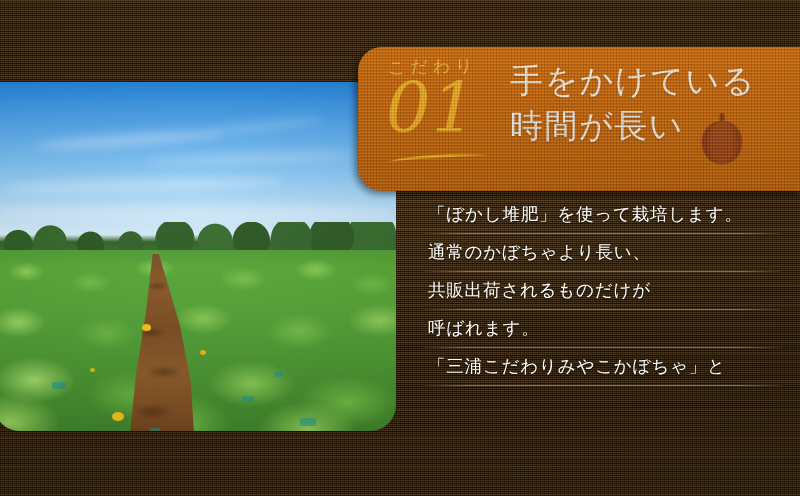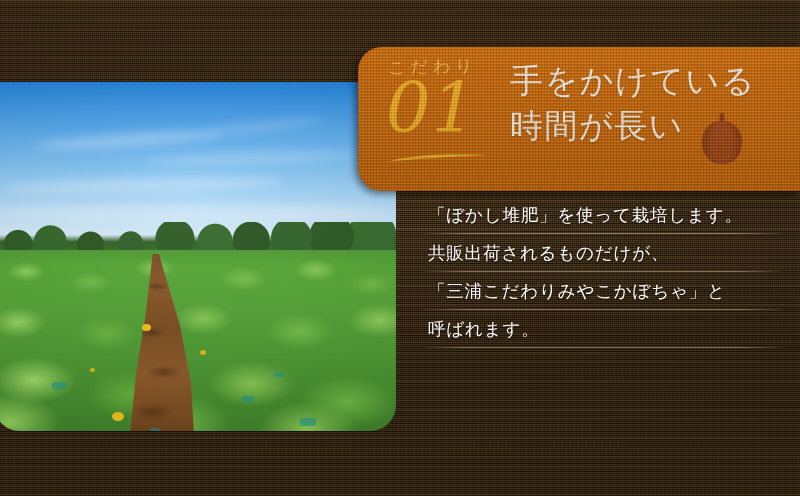--- a/index.html
+++ b/index.html
@@ -230,21 +230,21 @@
   .body-block{
     position:absolute;
     left:428px; top:198px;
     width:348px;
   }
   .bline{
     position:relative;
     height:38px;
     line-height:34px;
     color:#ffffff;
-    font-family:Liberation Serif, serif;
+    font-family:Liberation Mono, monospace;
     font-size:17.5px;
     letter-spacing:.8px;
     white-space:nowrap;
     text-shadow:0 1px 2px rgba(0,0,0,.55);
   }
   .bline::after{
     content:"";
     position:absolute;
     left:-4px; right:-6px; bottom:2px;
     height:1px;
@@ -308,18 +308,19 @@
         <path d="M22 16 C 16 21, 13 27, 13 34 C 13 43, 16 50, 21 55 C 17 48, 16 41, 16 34 C 16 27, 18 21, 22 16 Z" fill="#7d3313" opacity=".75"></path>
         <path d="M42 16 C 48 21, 51 27, 51 34 C 51 43, 48 50, 43 55 C 47 48, 48 41, 48 34 C 48 27, 46 21, 42 16 Z" fill="#7d3313" opacity=".75"></path>
       </svg>
 
     </div>
     <div class="badge-tex"></div>
   </div>
 
   <div class="body-block">
     <div class="bline">「ぼかし堆肥」を使って栽培します。</div>
-    <div class="bline">共販出荷されるものだけが、</div>
+    <div class="bline">通常のかぼちゃより長い、</div>
+    <div class="bline">共販出荷されるものだけが</div>
+    <div class="bline">呼ばれます。</div>
     <div class="bline">「三浦こだわりみやこかぼちゃ」と</div>
-    <div class="bline">呼ばれます。</div>
   </div>
 
 </div>
 
 </body></html>

